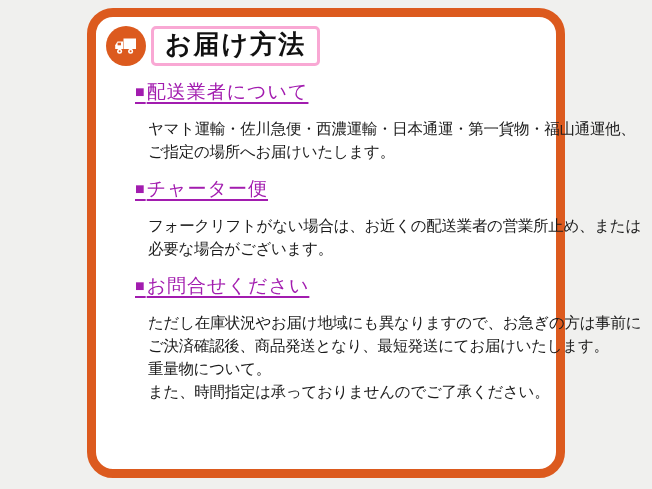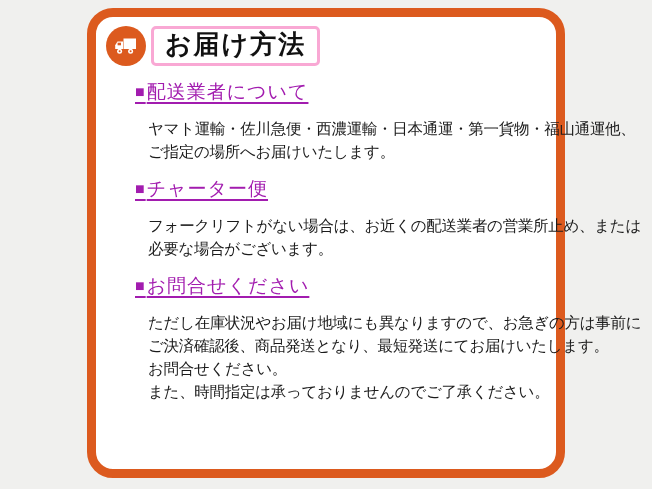--- a/index.html
+++ b/index.html
@@ -134,20 +134,20 @@
           <div class="body-line">フォークリフトがない場合は、お近くの配送業者の営業所止め、または</div>
           <div class="body-line">必要な場合がございます。</div>
         </div>
       </div>
 
       <div class="section">
         <div class="section-heading"><span class="bullet">■</span><span>お問合せください</span></div>
         <div class="section-body">
           <div class="body-line">ただし在庫状況やお届け地域にも異なりますので、お急ぎの方は事前に</div>
           <div class="body-line">ご決済確認後、商品発送となり、最短発送にてお届けいたします。</div>
-          <div class="body-line">お問合せください。</div>
+          <div class="body-line">重量物について。</div>
           <div class="body-line">また、時間指定は承っておりませんのでご了承ください。</div>
         </div>
       </div>
 
     </div>
   </div>
 </div>
 
 </body></html>

